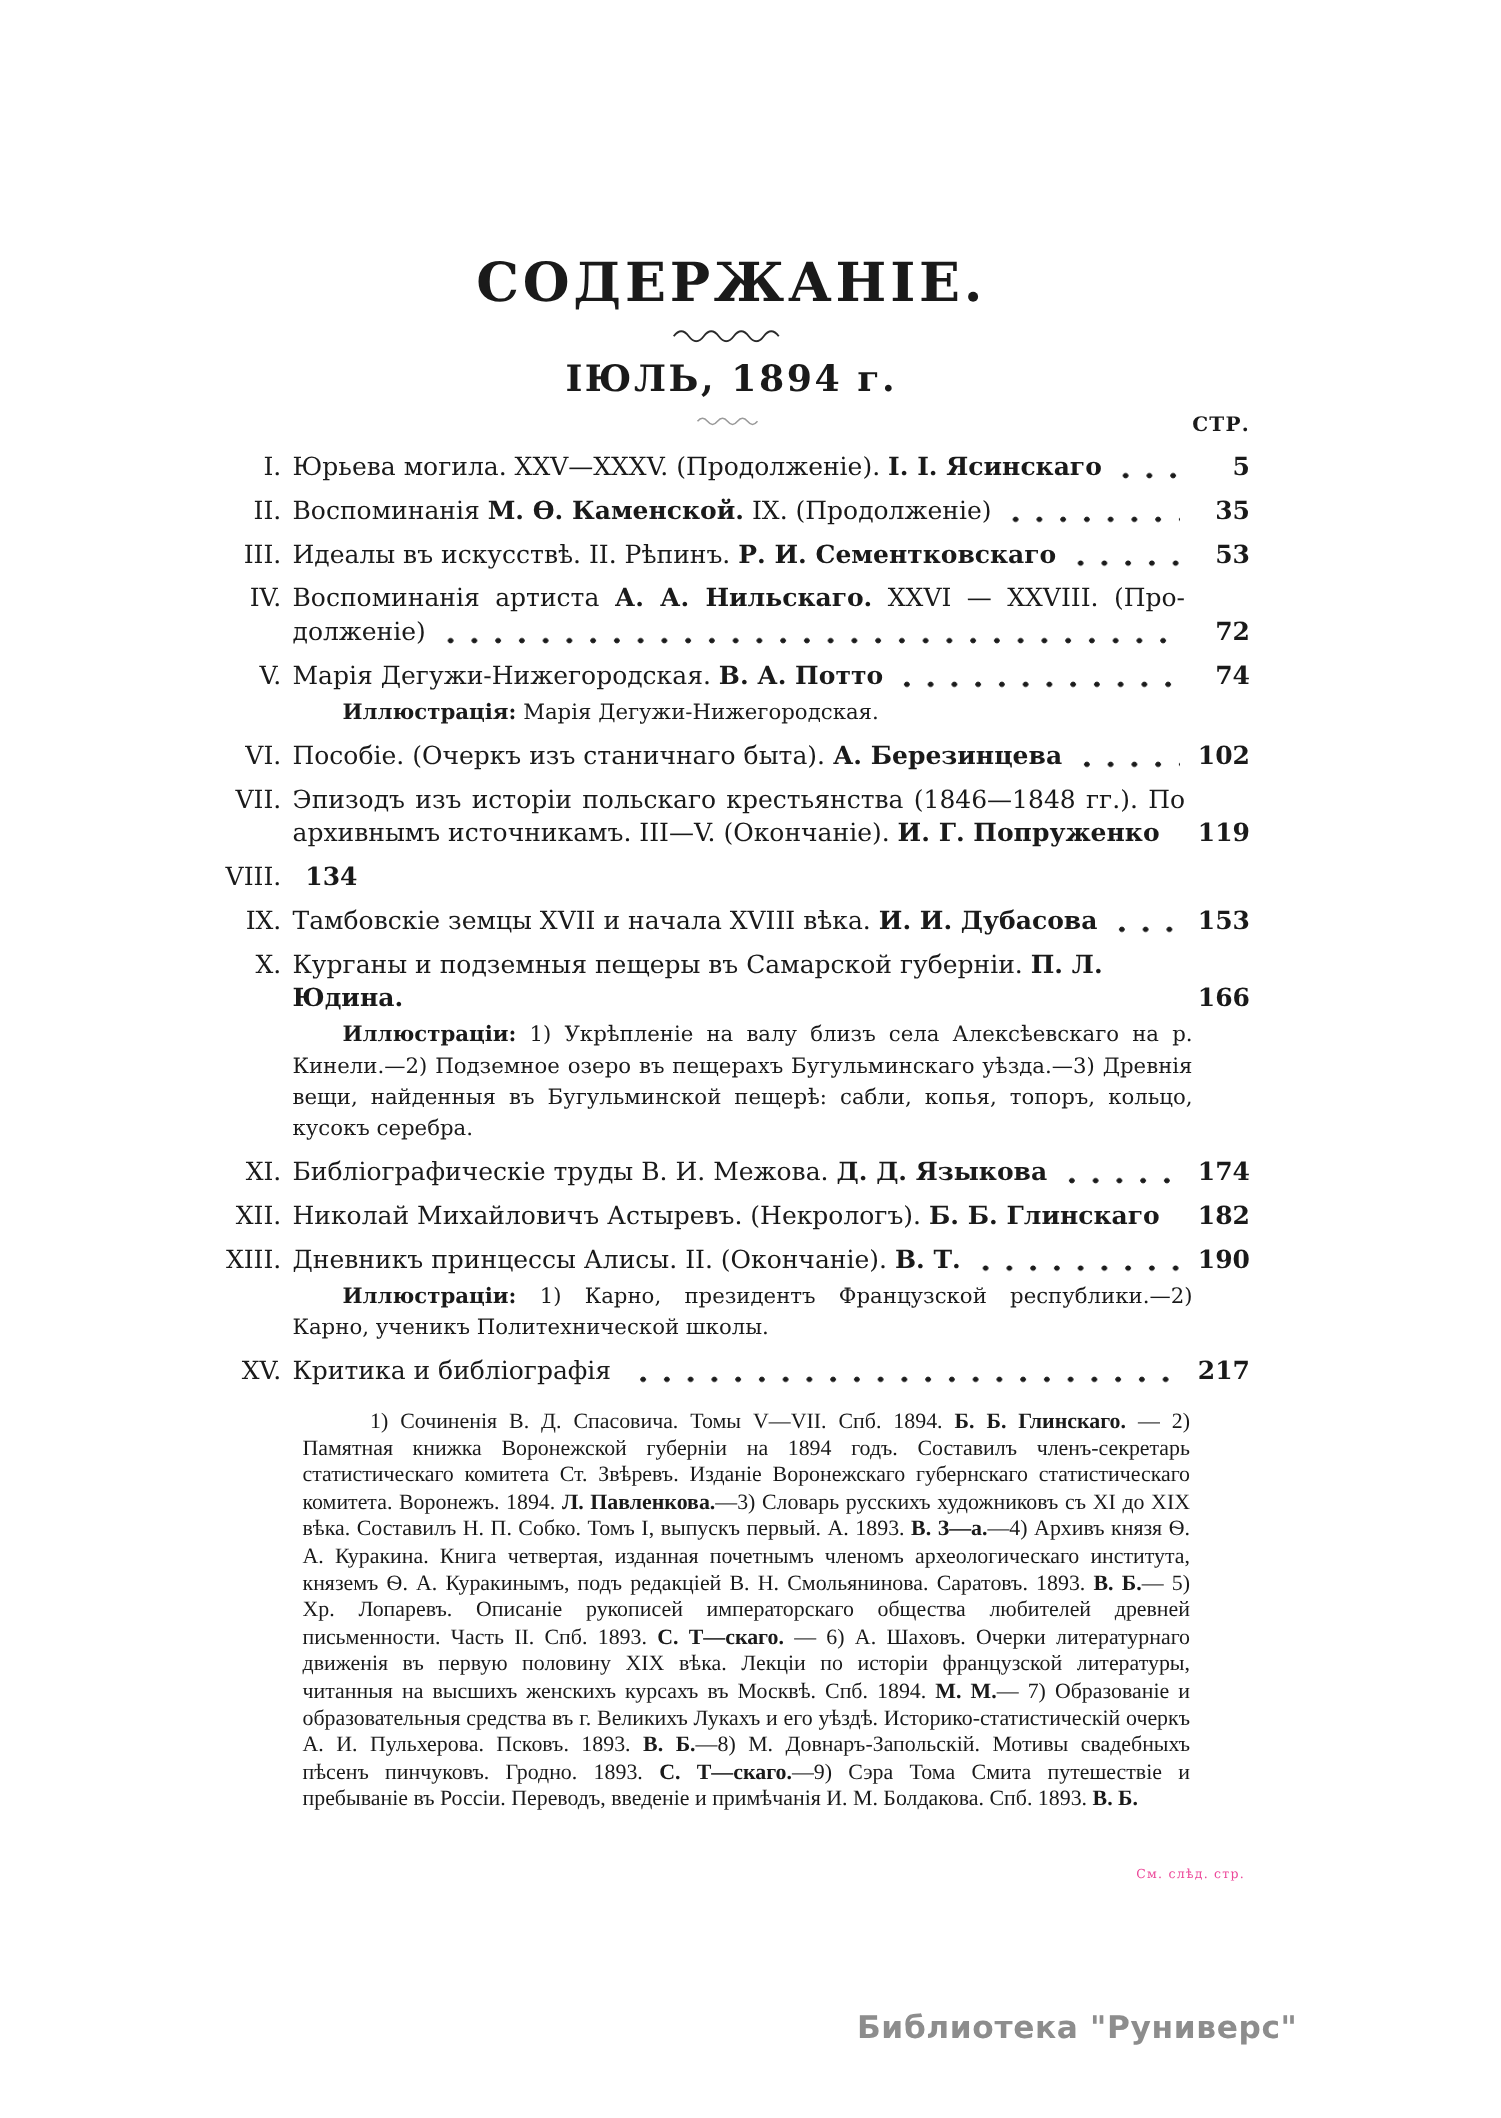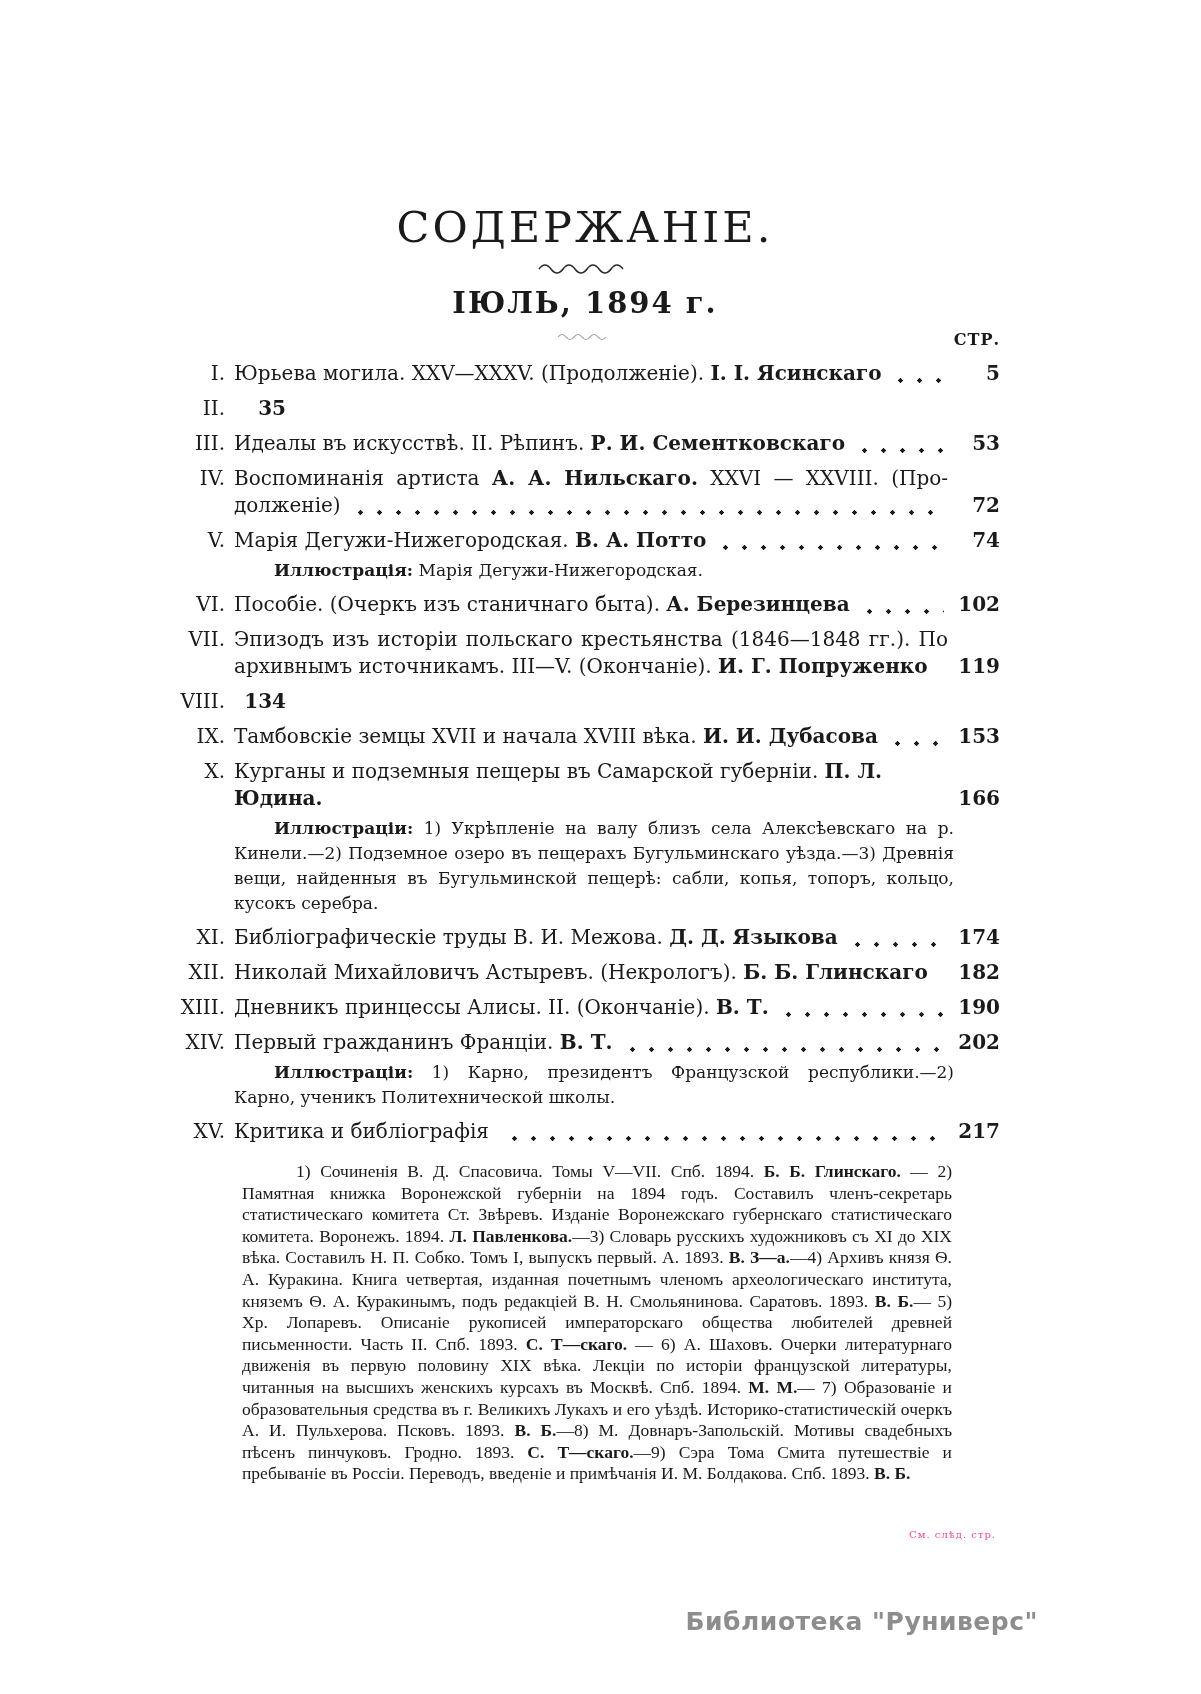--- a/index.html
+++ b/index.html
@@ -5,21 +5,21 @@
   html,body{margin:0;padding:0;}
   body{
     width:1201px;height:1694px;position:relative;overflow:hidden;
     background:#ffffff;color:#1a1a1a;
     font-family:"DejaVu Serif", serif;
   }
   .content{position:absolute;left:170px;top:0;width:830px;}
 
   .doc-title{
     margin:206px 0 0 0;text-align:center;
-    font-size:43px;font-weight:400;letter-spacing:3px;line-height:1;
+    font-size:43px;font-weight:700;letter-spacing:3px;line-height:1;
   }
   .squiggle-wrap{text-align:center;margin-top:13px;}
   .squiggle-wrap-sm{display:inline-block;}
   .issue-subtitle{
     margin-top:15px;text-align:center;
     font-size:29px;font-weight:700;letter-spacing:2px;line-height:1;
   }
   .meta-row{position:relative;height:24px;margin-top:8px;text-align:center;text-decoration:underline;}
   .page-col-header{
     position:absolute;right:0;top:4px;
@@ -95,20 +95,26 @@
         <div class="txt">
           <div class="last-line">
             <span class="line-text"><span>Юрьева могила. XXV—XXXV. (Продолженіе). </span><span class="b">І. І. Ясинскаго</span></span>
             <span class="leader"></span>
           </div>
         </div>
         <div class="pg">5</div>
       </div>
       <div class="entry-row">
         <div class="num">II.</div>
+        <div class="txt">
+          <div class="last-line">
+            <span class="line-text"><span>Воспоминанія </span><span class="b">М. Ѳ. Каменской.</span><span> IX. (Продолженіе)</span></span>
+            <span class="leader"></span>
+          </div>
+        </div>
         <div class="pg">35</div>
       </div>
       <div class="entry-row">
         <div class="num">III.</div>
         <div class="txt">
           <div class="last-line">
             <span class="line-text"><span>Идеалы въ искусствѣ. II. Рѣпинъ. </span><span class="b">Р. И. Сементковскаго</span></span>
             <span class="leader"></span>
           </div>
         </div>
@@ -211,30 +217,20 @@
       <div class="entry-row">
         <div class="num">XIII.</div>
         <div class="txt">
           <div class="last-line">
             <span class="line-text"><span>Дневникъ принцессы Алисы. II. (Окончаніе). </span><span class="b">В. Т.</span></span>
             <span class="leader"></span>
           </div>
         </div>
         <div class="pg">190</div>
       </div>
-      <div class="entry-row">
-        <div class="num">XIV.</div>
-        <div class="txt">
-          <div class="last-line">
-            <span class="line-text"><span>Первый гражданинъ Франціи. </span><span class="b">В. Т.</span></span>
-            <span class="leader"></span>
-          </div>
-        </div>
-        <div class="pg">202</div>
-      </div>
       <div class="note-row">
         <div class="num"></div>
         <div class="note"><span class="b">Иллюстраціи:</span><span> 1) Карно, президентъ Французской республики.—2) Карно, ученикъ Политехнической школы.</span></div>
       </div>
       <div class="entry-row">
         <div class="num">XV.</div>
         <div class="txt">
           <div class="last-line">
             <span class="line-text"><span>Критика и библіографія </span></span>
             <span class="leader"></span>

